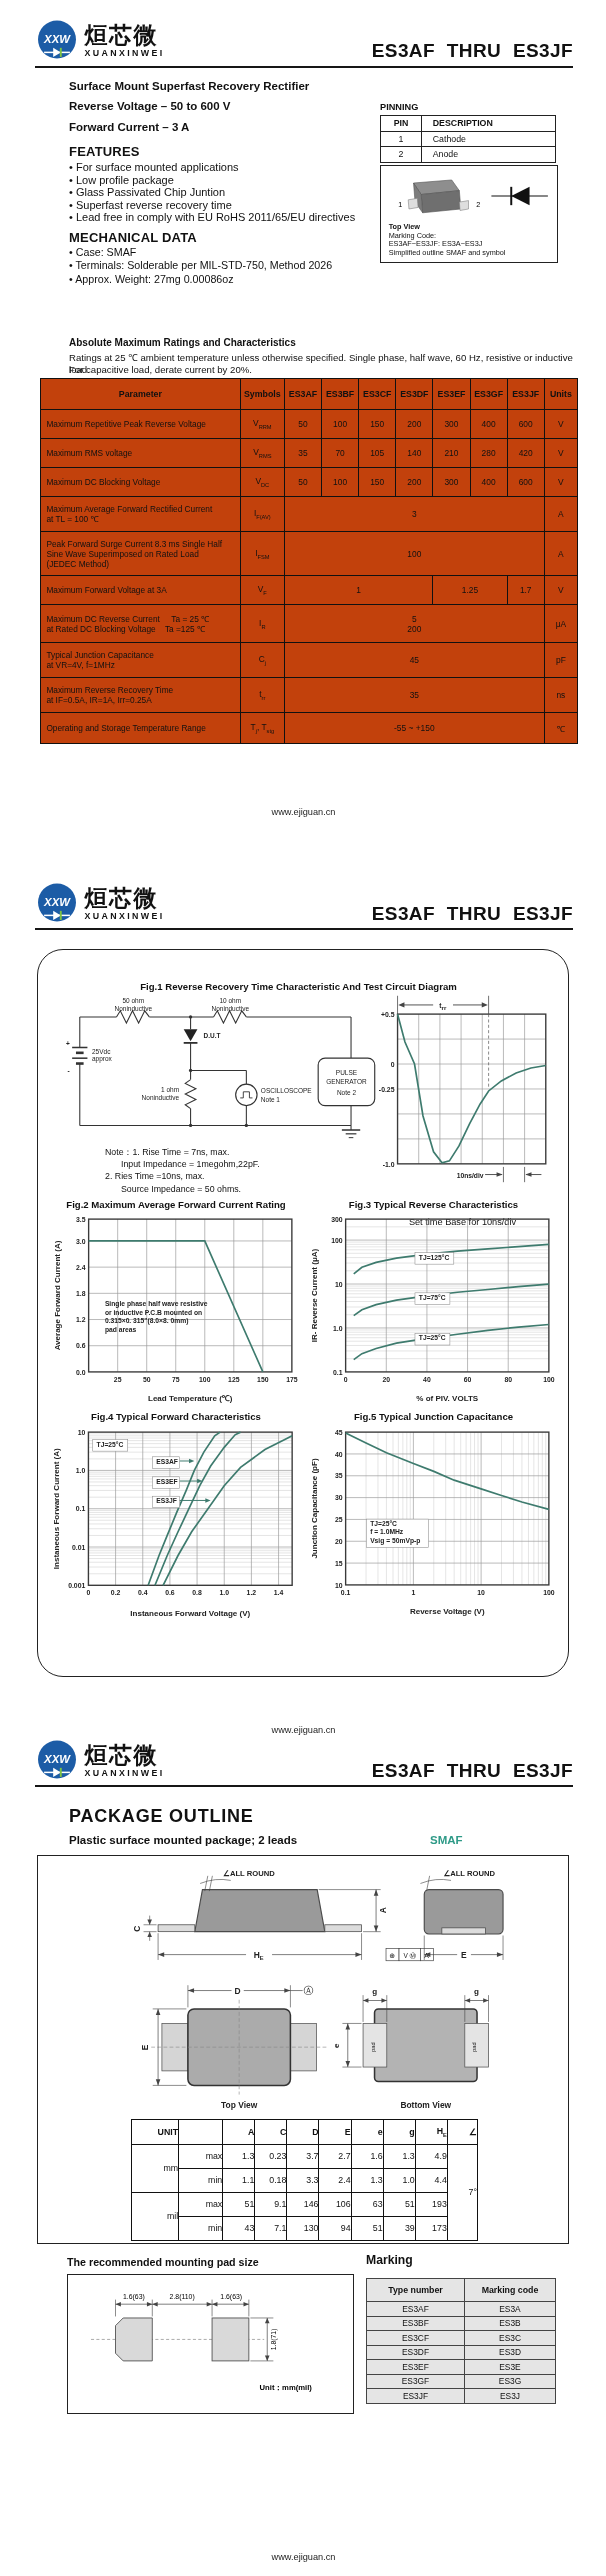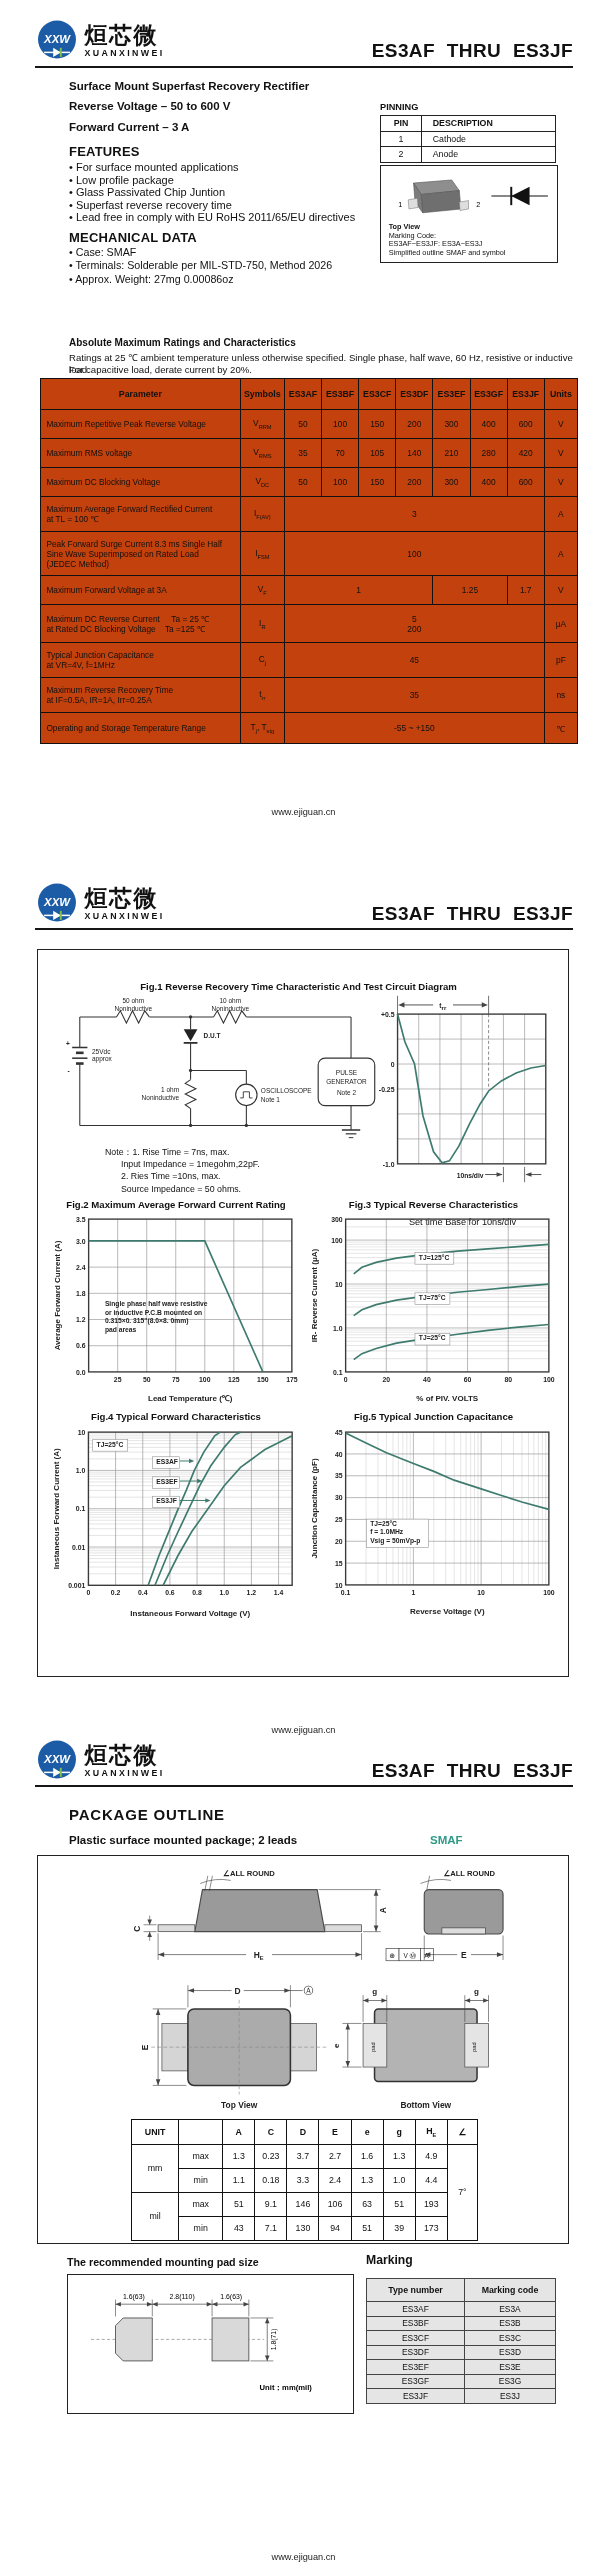--- a/index.html
+++ b/index.html
@@ -35,26 +35,26 @@
   .foot{position:absolute;width:100%;text-align:center;font-size:9.2px;color:#222;}
   
   .figbox{position:absolute;border:1.5px solid #222;background:#fff;}
   .figtitle{position:absolute;font-weight:700;font-size:9.6px;text-align:center;}
   .chart text{font-family:"Liberation Sans",sans-serif;fill:#222;}
   .chart .tk{font-size:9px;font-weight:700;}
   .chart .an{font-size:8.8px;font-weight:700;}
   .chart .ax{font-size:10.5px;font-weight:700;}
   .circ text{font-family:"Liberation Sans",sans-serif;fill:#222;font-size:8.5px;}
   .notes{position:absolute;font-size:8.8px;line-height:12.2px;}
-  .notes .n1{margin-left:16px;} .notes .n2{margin-left:16px;}
+  .notes .n1{margin-left:16px;} .notes .n2{margin-left:0;}
   .wavecap{position:absolute;font-size:9.2px;font-weight:400;text-align:center;}
   
   .pkgsvg text{font-family:"Liberation Sans",sans-serif;fill:#222;}
   table.dtable{border-collapse:collapse;border:1.5px solid #111;position:absolute;table-layout:fixed;background:#fff;}
-  .dtable th,.dtable td{border:0.8px solid #111;font-size:8.8px;text-align:center;padding:0;}
+  .dtable th,.dtable td{border:0.8px solid #111;font-size:8.8px;text-align:right;padding:0;}
   .dtable sub{font-size:5.7px;}
   table.mtable{border-collapse:collapse;border:1.1px solid #333;position:absolute;table-layout:fixed;background:#e5e5e5;}
   .mtable th,.mtable td{border:0.8px solid #444;font-size:8.4px;text-align:center;padding:0;}
   .mtable th{font-size:8.8px;}
   .smaf{position:absolute;font-weight:700;font-size:11.5px;color:#2e9a87;}
   .padbox{position:absolute;border:1.1px solid #222;background:#fff;}
 </style>
 </head>
 <body>
 
@@ -356,21 +356,21 @@
       </svg>
       <div class="logotxt">
         <div class="cn">烜芯微</div>
         <div class="en">XUANXINWEI</div>
       </div>
     </div>
     <div class="ptitle">ES3AF THRU ES3JF</div>
   </div>
   <div class="rule" style="top:928px;"></div>
 
-  <div class="figbox" style="top:949px;left:37px;width:530px;height:726px;">
+  <div class="figbox" style="top:949px;left:37px;width:530px;height:726px;border-radius:26px;">
     <div class="figtitle" style="top:31px;left:46px;width:429px;">Fig.1  Reverse Recovery Time Characteristic And Test Circuit Diagram</div>
 
     <svg class="circ" width="329" height="149" style="position:absolute;top:44px;left:10.7px;" viewBox="0 0 430 195">
       <line x1="40" y1="30" x2="88" y2="30" stroke="#333" stroke-width="1.4"></line>
       <polyline points="88,30 93,22 101,38 109,22 117,38 125,22 131,30" fill="none" stroke="#333" stroke-width="1.4"></polyline>
       <line x1="131" y1="30" x2="215" y2="30" stroke="#333" stroke-width="1.4"></line>
       <polyline points="215,30 220,22 228,38 236,22 244,38 252,22 258,30" fill="none" stroke="#333" stroke-width="1.4"></polyline>
       <line x1="258" y1="30" x2="395" y2="30" stroke="#333" stroke-width="1.4"></line>
       <text x="110" y="12" text-anchor="middle">50 ohm</text>
       <text x="110" y="22" text-anchor="middle">Noninductive</text>
@@ -715,21 +715,21 @@
       </svg>
       <div class="logotxt">
         <div class="cn">烜芯微</div>
         <div class="en">XUANXINWEI</div>
       </div>
     </div>
     <div class="ptitle">ES3AF THRU ES3JF</div>
   </div>
   <div class="rule" style="top:1785px;"></div>
 
-  <div class="abs" style="top:1806px;left:69px;font-weight:700;font-size:15px;letter-spacing:0.8px;">PACKAGE  OUTLINE</div>
+  <div class="abs" style="top:1806px;left:69px;font-weight:700;font-size:18px;letter-spacing:0.8px;">PACKAGE  OUTLINE</div>
   <div class="abs b15" style="top:1834px;left:69px;">Plastic surface mounted package; 2 leads</div>
   <div class="smaf" style="top:1834px;left:430px;">SMAF</div>
 
   <div class="figbox" style="top:1855px;left:37px;width:530px;height:387px;">
     <svg class="pkgsvg" width="527" height="257" style="position:absolute;top:3.1px;left:0;" viewBox="0 0 689 336">
 
       <polygon points="215,40 365,40 375,95 205,95" fill="#9a9a9a" stroke="#4a4a4a" stroke-width="1.5"></polygon>
       <rect x="157" y="86" width="48" height="9" fill="#dcdcdc" stroke="#4a4a4a" stroke-width="1"></rect>
       <rect x="375" y="86" width="48" height="9" fill="#dcdcdc" stroke="#4a4a4a" stroke-width="1"></rect>
       <path d="M 212 32 Q 232 24 252 28" fill="none" stroke="#444" stroke-width="0.8"></path>

